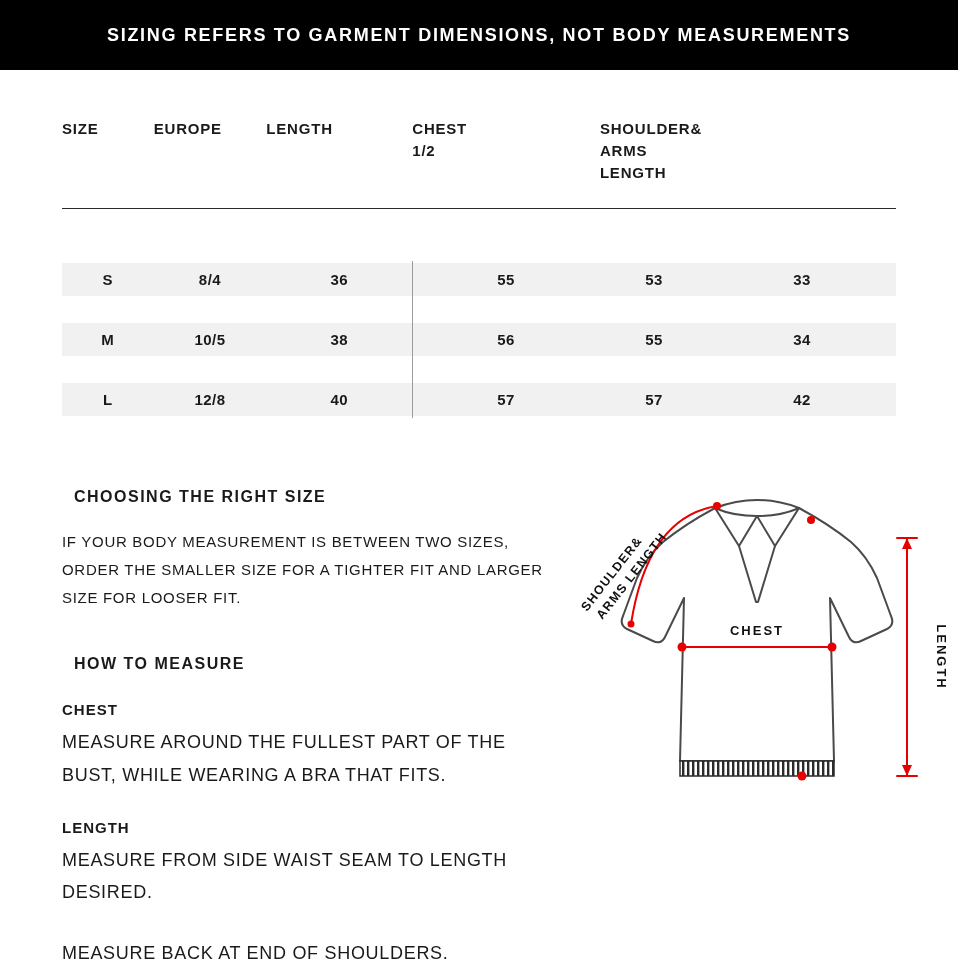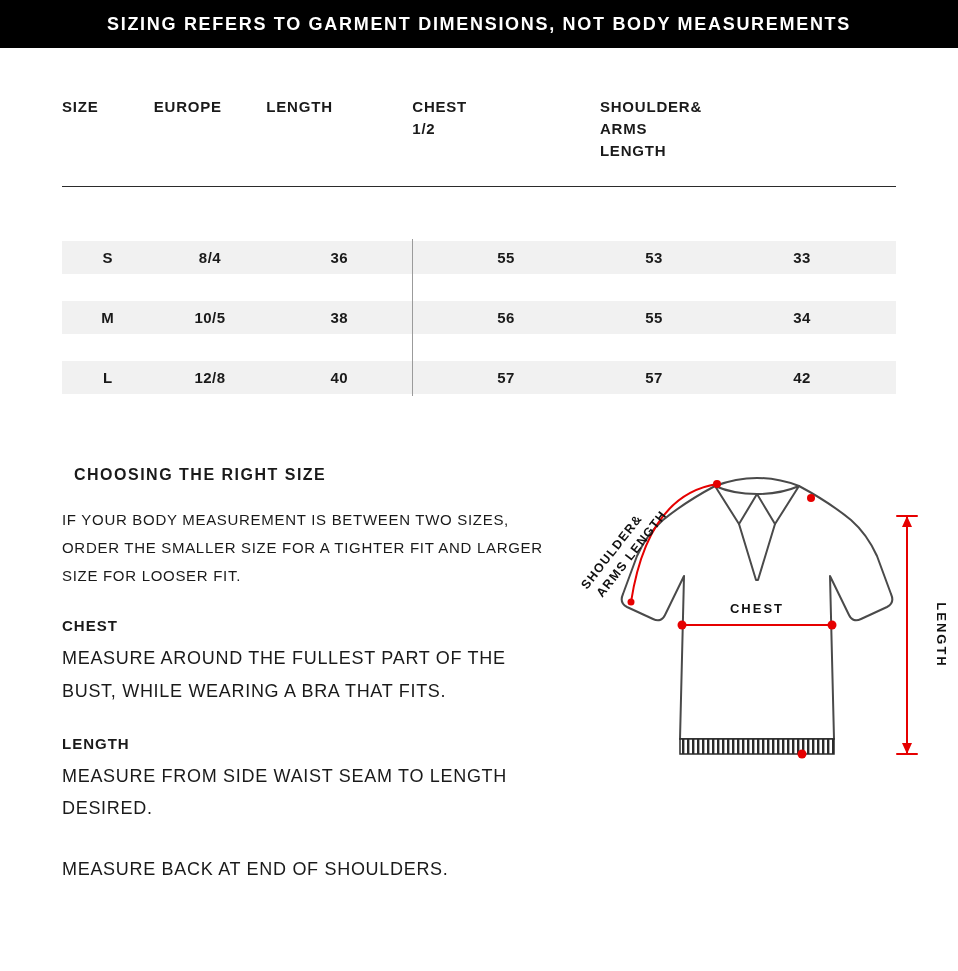--- a/index.html
+++ b/index.html
@@ -9,21 +9,21 @@
     min-height: 971px;
     background: #ffffff;
     color: #1a1a1a;
     font-family: "Liberation Sans", sans-serif;
   }
 
   
   .banner {
     background: var(--banner-bg, #000);
     color: #fff;
-    height: 48px;
+    height: 70px;
     display: flex;
     align-items: center;
     justify-content: center;
     font-size: 18px;
     font-weight: 700;
     letter-spacing: 1.7px;
     text-transform: uppercase;
   }
 
   
@@ -201,20 +201,21 @@
     </div>
   </div>
 </section>
 
 <section class="content">
 
   <div class="text-col">
     <h2 class="section-title">CHOOSING THE RIGHT SIZE</h2>
     <p class="body-text">IF YOUR BODY MEASUREMENT IS BETWEEN TWO SIZES, ORDER THE SMALLER SIZE FOR A TIGHTER FIT AND LARGER SIZE FOR LOOSER FIT.</p>
 
+    <h2 class="section-title h2m">HOW TO MEASURE</h2>
 
     <div class="measure-item">
       <h3 class="measure-label">CHEST</h3>
       <p class="measure-text">MEASURE AROUND THE FULLEST PART OF THE BUST, WHILE WEARING A BRA THAT FITS.</p>
     </div>
 
     <div class="measure-item">
       <h3 class="measure-label">LENGTH</h3>
       <p class="measure-text">MEASURE FROM SIDE WAIST SEAM TO LENGTH DESIRED.</p>
     </div>

